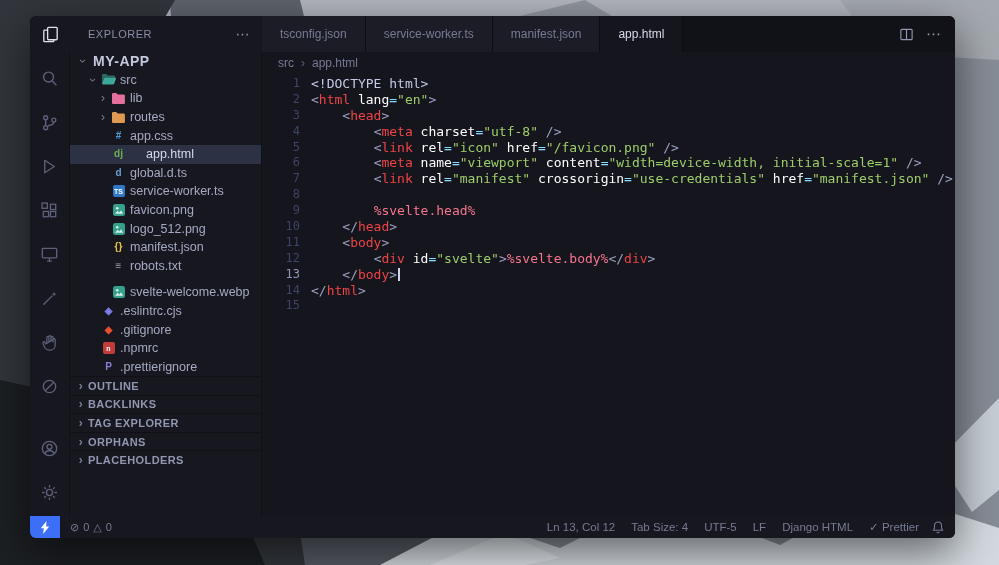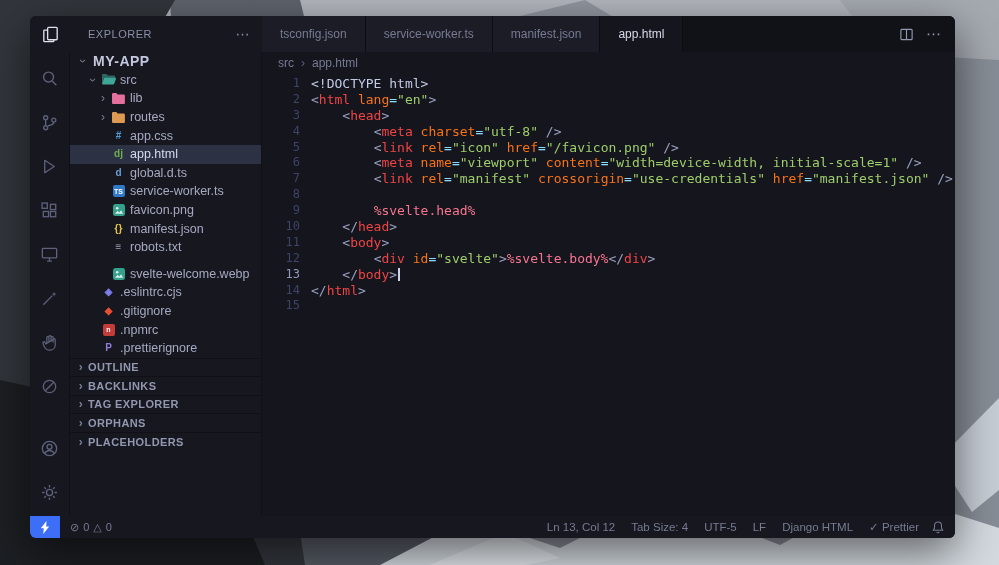--- a/index.html
+++ b/index.html
@@ -33,21 +33,21 @@
   .main { flex: 1; display: flex; min-height: 0; }
 
   .activitybar { width: 40px; background: #17171f; border-right: 1px solid #101016; display: flex; flex-direction: column; align-items: center; flex: none; }
   .ab-top { display: flex; flex-direction: column; padding-top: 4px; }
   .ab-bottom { margin-top: auto; display: flex; flex-direction: column; padding-bottom: 2px; }
   .ab-item { width: 40px; height: 44px; display: flex; align-items: center; justify-content: center; color: #5d617a; cursor: pointer; }
   .ab-icon { display: flex; align-items: center; justify-content: center; }
 
   .sidebar { width: 192px; background: #17171f; border-right: 1px solid #101016; flex: none; display: flex; flex-direction: column; overflow: hidden; }
   .trow { height: 18.6px; display: flex; align-items: center; font-size: 12.5px; color: #a5aac2; cursor: pointer; white-space: nowrap; }
-  .trow.selected { background: #2d3144; color: #d5daee; }
+  .trow.selected { background: #2d3144; color: #d5daee; gap: 16px; }
   .trow.root .tlabel { font-weight: 700; font-size: 14px; letter-spacing: .5px; color: #c3c8de; }
   .chev { width: 14px; flex: none; color: #787d96; font-size: 12px; line-height: 1; display: inline-flex; justify-content: center; }
   .chev.down { transform: rotate(90deg); }
   .ficon { width: 17px; flex: none; display: inline-flex; align-items: center; justify-content: center; }
   .tlabel { margin-left: 3px; }
   .badge { display: inline-flex; align-items: center; justify-content: center; width: 12px; height: 12px; border-radius: 2px; font-size: 7px; font-weight: 700; font-family: "Liberation Sans", sans-serif; }
   .glyph { font-size: 10px; font-weight: 700; line-height: 1; }
   .shead { height: 18.6px; display: flex; align-items: center; font-size: 11px; font-weight: 700; letter-spacing: .4px; color: #9297b0; border-top: 1px solid #101016; cursor: pointer; padding-left: 4px; }
 
   
@@ -56,21 +56,21 @@
   .bc-item { cursor: pointer; }
   .bc-sep { color: #5d617a; }
   .code { flex: 1; font-family: "DejaVu Sans Mono", monospace; font-size: 13px; line-height: 15.9px; padding-top: 2px; overflow: hidden; cursor: text; }
   .cline { display: flex; height: 15.9px; }
   .ln { width: 38px; text-align: right; flex: none; color: #3d4466; font-size: 12px; }
   .ln.active { color: #9198ba; }
   .lc { padding-left: 11px; white-space: pre; }
   .tk-plain { color: #c3cae6; }
   .tk-p { color: #9aa1c0; }
   .tk-tag { color: #ef4444; }
-  .tk-attr { color: #f97316; }
+  .tk-attr { color: #ffffff; }
   .tk-op { color: #89ddff; }
   .tk-str { color: #9ece6a; }
   .tk-tpl { color: #f7768e; }
   .caret { display: inline-block; width: 1.5px; height: 13px; background: #cdd3ea; margin-left: 1px; vertical-align: -2px; }
 
   
   .statusbar { height: 22px; background: #17171f; display: flex; align-items: center; font-size: 11.5px; color: #767b93; flex: none; }
   .remote { width: 30px; height: 22px; background: #3d6ef7; color: #fff; display: flex; align-items: center; justify-content: center; cursor: pointer; flex: none; }
   .problems { display: flex; align-items: center; gap: 4px; padding: 0 10px; cursor: pointer; font-size: 11px; }
   .pglyph { font-size: 11px; }
@@ -297,20 +297,30 @@
               <svg width="12" height="12" viewBox="0 0 12 12">
                 <rect width="12" height="12" rx="2.5" fill="#35a08b"></rect>
                 <circle cx="4.2" cy="4.2" r="1.3" fill="#d9efe9"></circle>
                 <path d="M2 9.8l2.6-3.1 1.7 1.9 1.8-2.3 2 3.5z" fill="#d9efe9"></path>
               </svg>
             </span>
             <span class="tlabel">favicon.png</span>
           </div>
           <div class="trow" style="padding-left: 40px;">
             <span class="ficon">
+              <svg width="12" height="12" viewBox="0 0 12 12">
+                <rect width="12" height="12" rx="2.5" fill="#35a08b"></rect>
+                <circle cx="4.2" cy="4.2" r="1.3" fill="#d9efe9"></circle>
+                <path d="M2 9.8l2.6-3.1 1.7 1.9 1.8-2.3 2 3.5z" fill="#d9efe9"></path>
+              </svg>
+            </span>
+            <span class="tlabel">logo_512.png</span>
+          </div>
+          <div class="trow" style="padding-left: 40px;">
+            <span class="ficon">
               <span class="glyph" style="color:#e8c545">{}</span>
             </span>
             <span class="tlabel">manifest.json</span>
           </div>
           <div class="trow" style="padding-left: 40px;">
             <span class="ficon">
               <span class="glyph" style="color:#9aa0b5">≡</span>
             </span>
             <span class="tlabel">robots.txt</span>
           </div>

